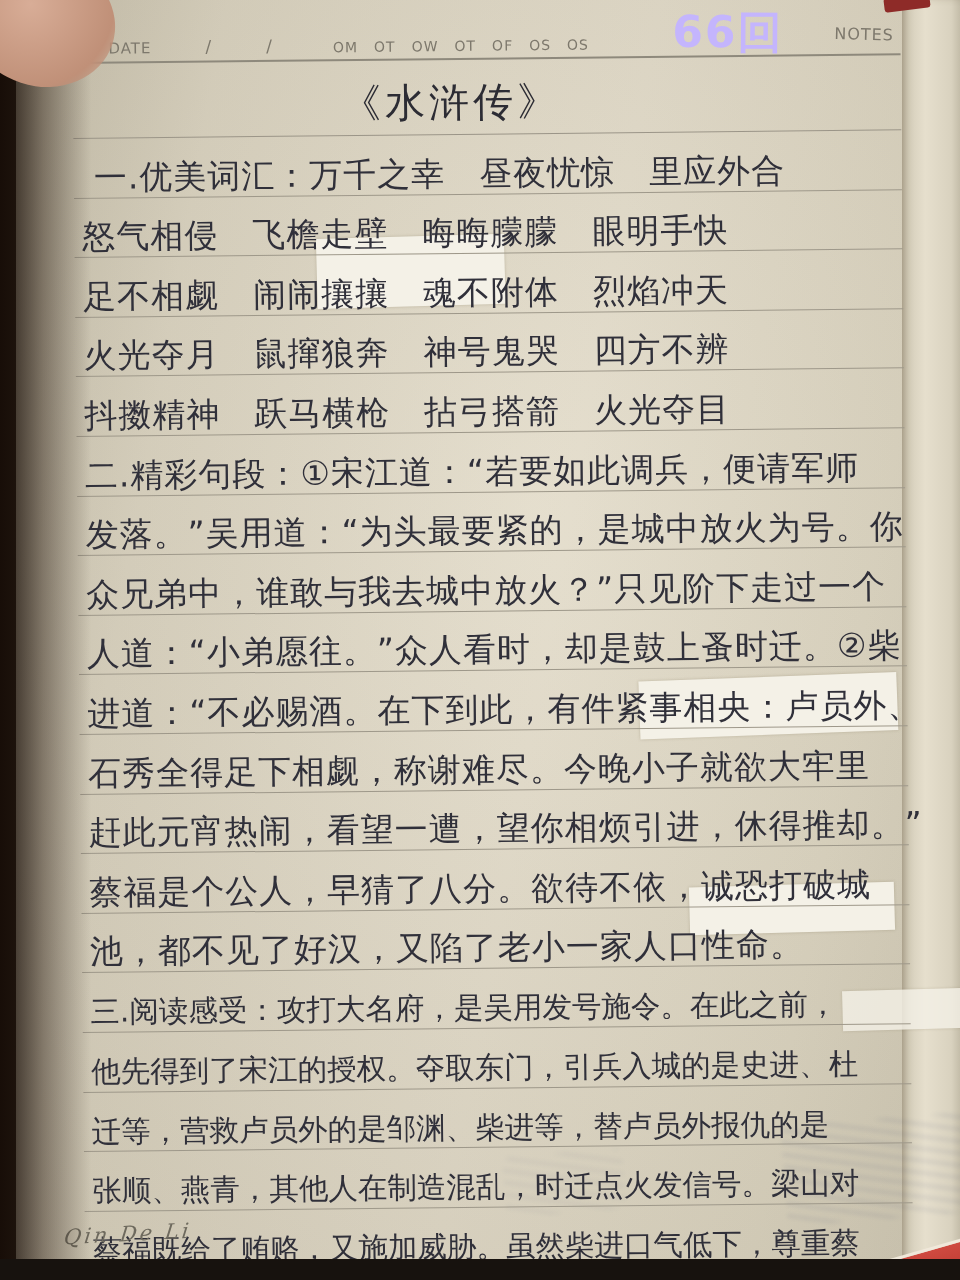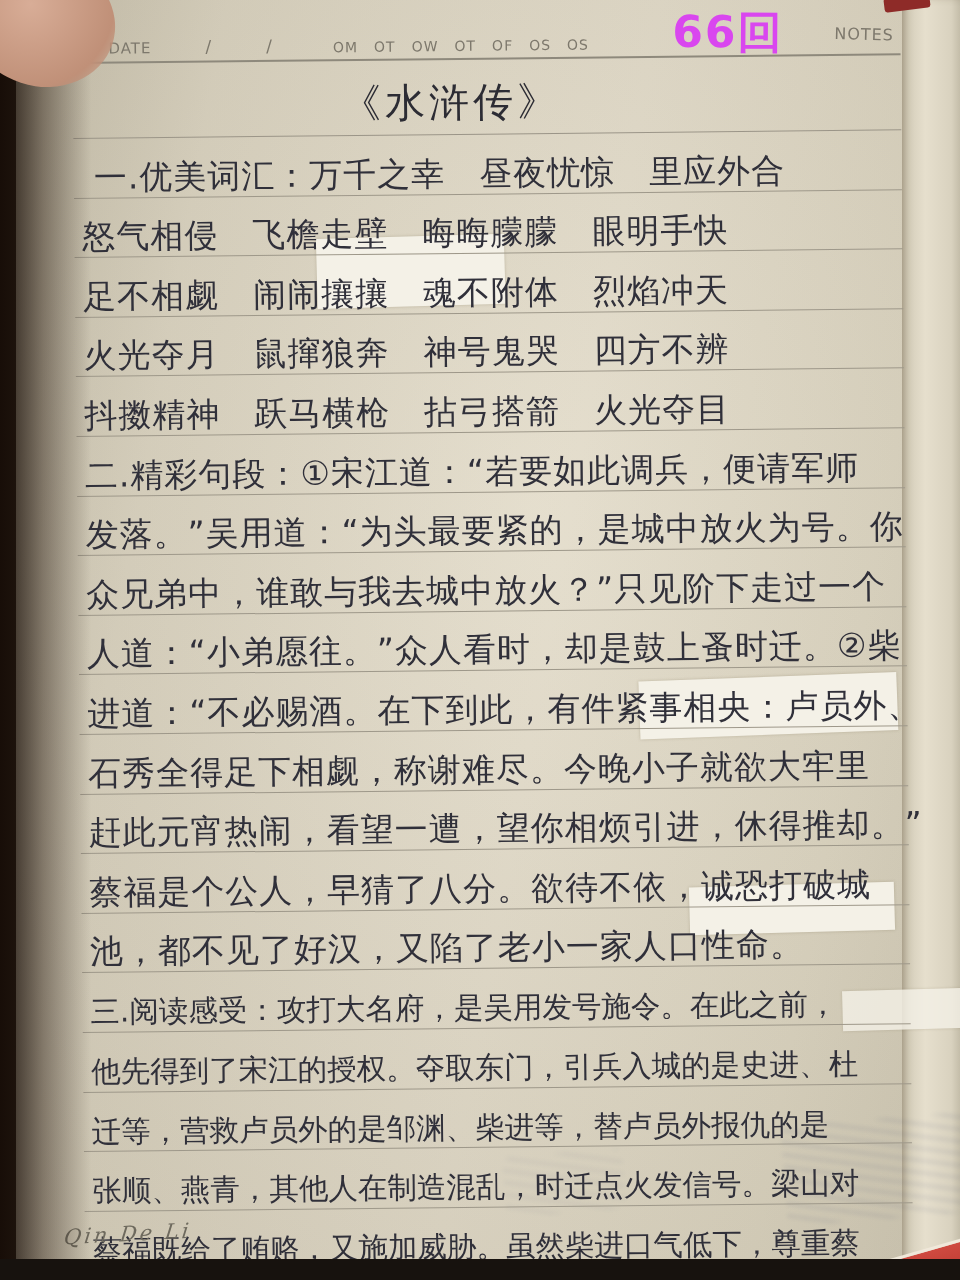--- a/index.html
+++ b/index.html
@@ -27,21 +27,21 @@
         background:linear-gradient(180deg,#cf4a40,#a32520);transform:rotate(-16deg);
         border-top:3px solid #f0e8da;}
   
   .content{position:absolute;left:72px;top:8px;width:828px;transform:rotate(-0.6deg);
         transform-origin:left top;color:#32323a;}
   .hdr{height:50px;border-bottom:2px solid #8e897c;display:flex;align-items:flex-end;
         padding:0 6px 4px 36px;color:#7d786c;font-size:15px;letter-spacing:1px;}
   .hdr .slash{margin-left:54px;font-size:17px;}
   .hdr .weeks{margin-left:60px;display:flex;gap:16px;font-size:14px;letter-spacing:1px;}
   .hdr .notes{margin-left:auto;font-size:16px;letter-spacing:1px;transform:translateY(-6px) rotate(2deg);}
-  .chapter{position:absolute;left:600px;top:2px;font-size:44px;color:#d946ef;
+  .chapter{position:absolute;left:600px;top:2px;font-size:44px;color:#c4b5fd;
         transform:rotate(1deg);font-weight:bold;letter-spacing:2px;}
   .title-row{height:70px;border-bottom:1.5px solid #9b9588;display:flex;align-items:flex-end;
         padding-left:268px;padding-bottom:4px;font-size:40px;letter-spacing:4px;color:#2c2c34;}
   .row{height:54.6px;border-bottom:1.5px solid #9e988a;display:flex;align-items:flex-end;
         padding:0 0 4px 8px;font-size:33px;line-height:1;letter-spacing:1px;white-space:nowrap;
         position:relative;z-index:2;color:#30303a;}
   .row.first{padding-left:20px;}
   .row.dense{font-size:29.5px;letter-spacing:0;}
   
   .tape{position:absolute;background:#f4f1e7;box-shadow:0 0 3px rgba(120,110,80,0.35);z-index:1;}

